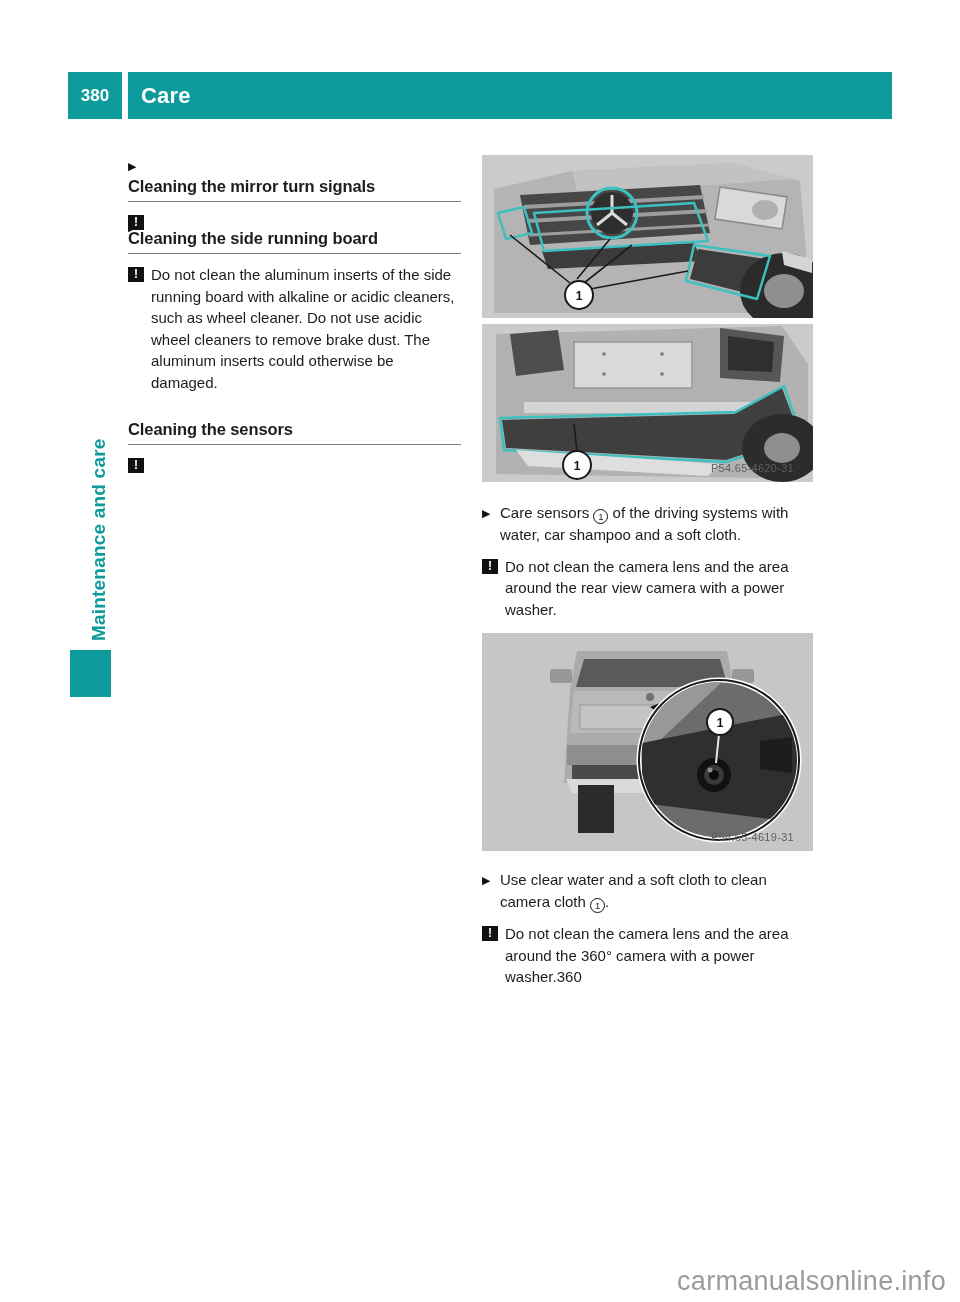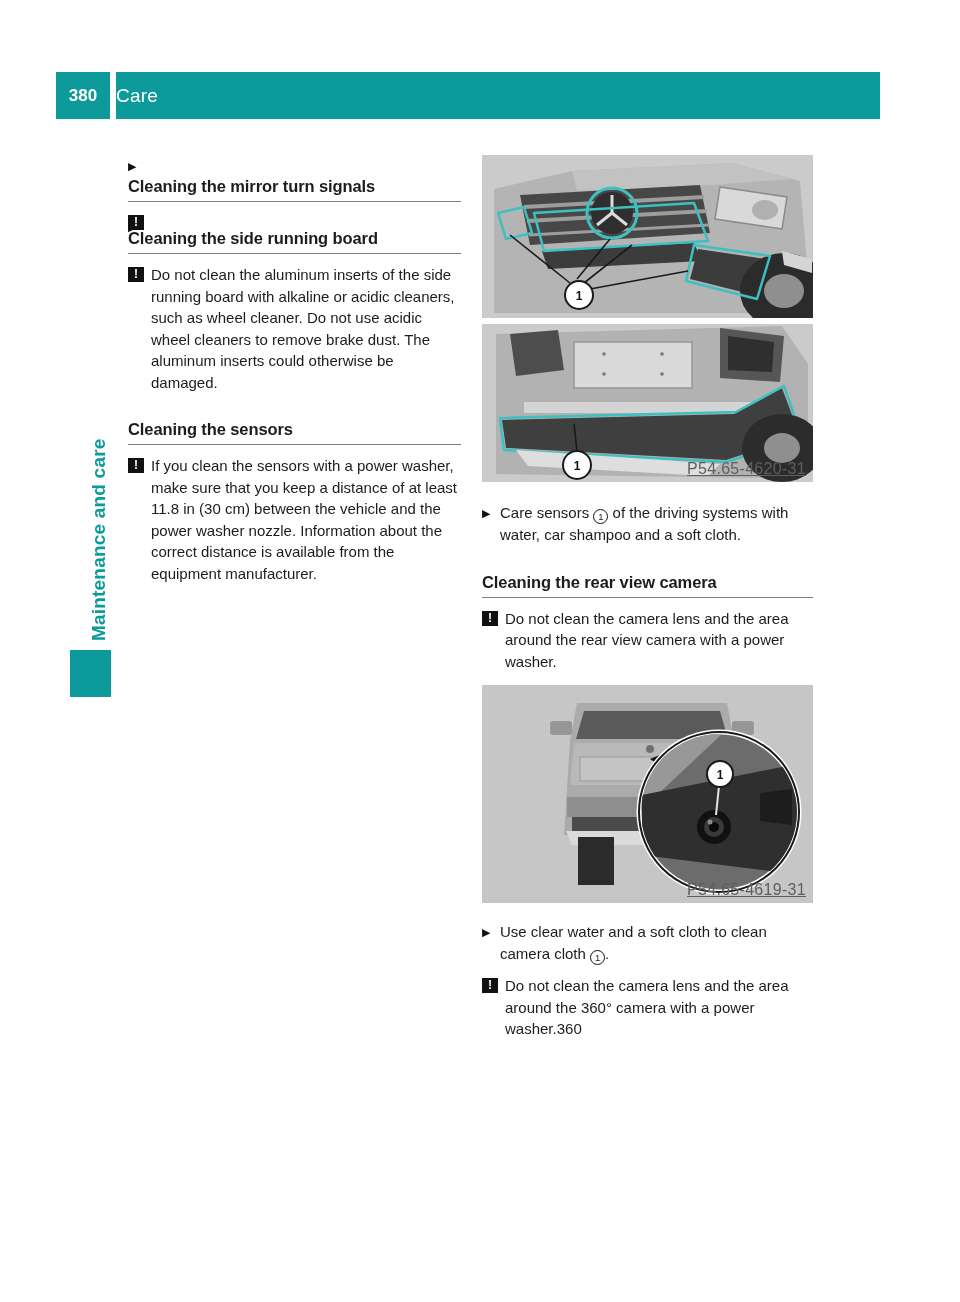--- a/index.html
+++ b/index.html
@@ -1,28 +1,28 @@
 <!DOCTYPE html>
 <html><head>
 <meta charset="utf-8">
 <style>
   * { margin:0; padding:0; box-sizing:border-box; }
   html,body { background:#ffffff; }
   body { font-family:"Liberation Sans","DejaVu Sans",sans-serif; color:#1c1c1c; }
   .page { position:relative; width:960px; height:1302px; background:#ffffff; overflow:hidden; }
 
   
-  .header { position:absolute; top:72px; left:56px; width:824px; height:47px; display:flex; }
+  .header { position:absolute; top:72px; left:68px; width:824px; height:47px; display:flex; }
   .page-num-box { width:54px; height:100%; background:var(--teal); color:#fff;
                   display:flex; align-items:center; justify-content:center;
                   font-size:17px; font-weight:bold; }
   .header-gap { width:6px; height:100%; background:#ffffff; }
   .chapter-bar { flex:1; height:100%; background:var(--teal); color:#fff;
-                 display:flex; align-items:center; 
-                 font-size:19px; font-weight:normal; letter-spacing:.2px; }
+                 display:flex; align-items:center; padding-left:13px;
+                 font-size:22px; font-weight:bold; letter-spacing:.2px; }
 
   
   .side-label { position:absolute; left:88px; top:641px; transform-origin:0 0;
                 transform:rotate(-90deg); white-space:nowrap; color:var(--teal);
                 font-size:19px; font-weight:bold; letter-spacing:.2px; }
   .side-square { position:absolute; left:70px; top:650px; width:41px; height:47px; background:var(--teal); }
 
   
   .col { position:absolute; top:150px; font-size:15px; line-height:21.5px; }
   .col-left  { left:128px; width:333px; }
@@ -44,21 +44,21 @@
   .circ-num { display:inline-flex; align-items:center; justify-content:center;
               width:15px; height:15px; border:1.2px solid #111; border-radius:50%;
               font-size:9.5px; line-height:1; vertical-align:-2px; background:#fff; }
 
   
   .figure { position:relative; width:331px; background:#cbcbcb; }
   .fig-front  { height:163px; }
   .fig-rear   { height:158px; margin-top:6px; }
   .fig-camera { height:218px; margin-top:13px; }
   .figure svg { display:block; width:100%; height:100%; }
-  .fig-label { position:absolute; right:7px; bottom:3px; font-size:16px; color:#5e5e5e; letter-spacing:.3px;text-decoration:underline; }
+  .fig-label { position:absolute; right:19px; bottom:3px; font-size:11px; color:#5e5e5e; letter-spacing:.3px; }
   .mt20 { margin-top:20px; } .mt18 { margin-top:18px; }
 
   
   .watermark { position:absolute; right:14px; top:1266px; font-size:27px; color:#9b9b9b; letter-spacing:.3px; }
 
   :root { --teal:#0d9a9b; }
 </style>
 </head>
 <body>
 
@@ -93,21 +93,20 @@
 
     <div class="warning" style="margin-top:10px;">
       <span class="warn-icon">!</span>
       <span>Do not clean the aluminum inserts of the side running board with alkaline or acidic cleaners, such as wheel cleaner. Do not use acidic wheel cleaners to remove brake dust. The aluminum inserts could otherwise be damaged.</span>
     </div>
 
     <h2 class="sec">Cleaning the sensors</h2>
 
     <div class="warning" style="margin-top:10px;">
       <span class="warn-icon">!</span>
-      <span>If you clean the sensors with a power washer, make sure that you keep a distance of at least 11.8 in (30 cm) between the vehicle and the power washer nozzle. Information about the correct distance is available from the equipment manufacturer.</span>
     </div>
 
   </div>
 
   <div class="col col-right">
 
     <div class="figure fig-front">
       <svg viewBox="0 0 331 163">
         <rect x="0" y="0" width="331" height="163" fill="#cbcbcb"></rect>
 
@@ -181,21 +180,20 @@
         <circle cx="95" cy="141" r="14" fill="#ffffff" stroke="#1a1a1a" stroke-width="2"></circle>
         <text x="95" y="146" text-anchor="middle" font-size="12" font-weight="bold" fill="#111">1</text>
       </svg>
       <span class="fig-label">P54.65-4620-31</span>
     </div>
 
     <div class="bullet mt20">
       <span class="arrow">▶</span><span>Care sensors </span><span class="circ-num">1</span><span> of the driving systems with water, car shampoo and a soft cloth.</span>
     </div>
 
-    <h2 class="sec">Cleaning the rear view camera</h2>
 
     <div class="warning" style="margin-top:10px;">
       <span class="warn-icon">!</span>
       <span>Do not clean the camera lens and the area around the rear view camera with a power washer.</span>
     </div>
 
     <div class="figure fig-camera">
       <svg viewBox="0 0 331 218">
         <rect x="0" y="0" width="331" height="218" fill="#c6c6c6"></rect>
 
@@ -240,14 +238,15 @@
     </div>
 
 
     <div class="warning" style="margin-top:10px;">
       <span class="warn-icon">!</span>
       <span>Do not clean the camera lens and the area around the 360° camera with a power washer.360</span>
     </div>
 
   </div>
 
+  <div class="watermark">carmanualsonline.info</div>
 
 </div>
 
 </body></html>

